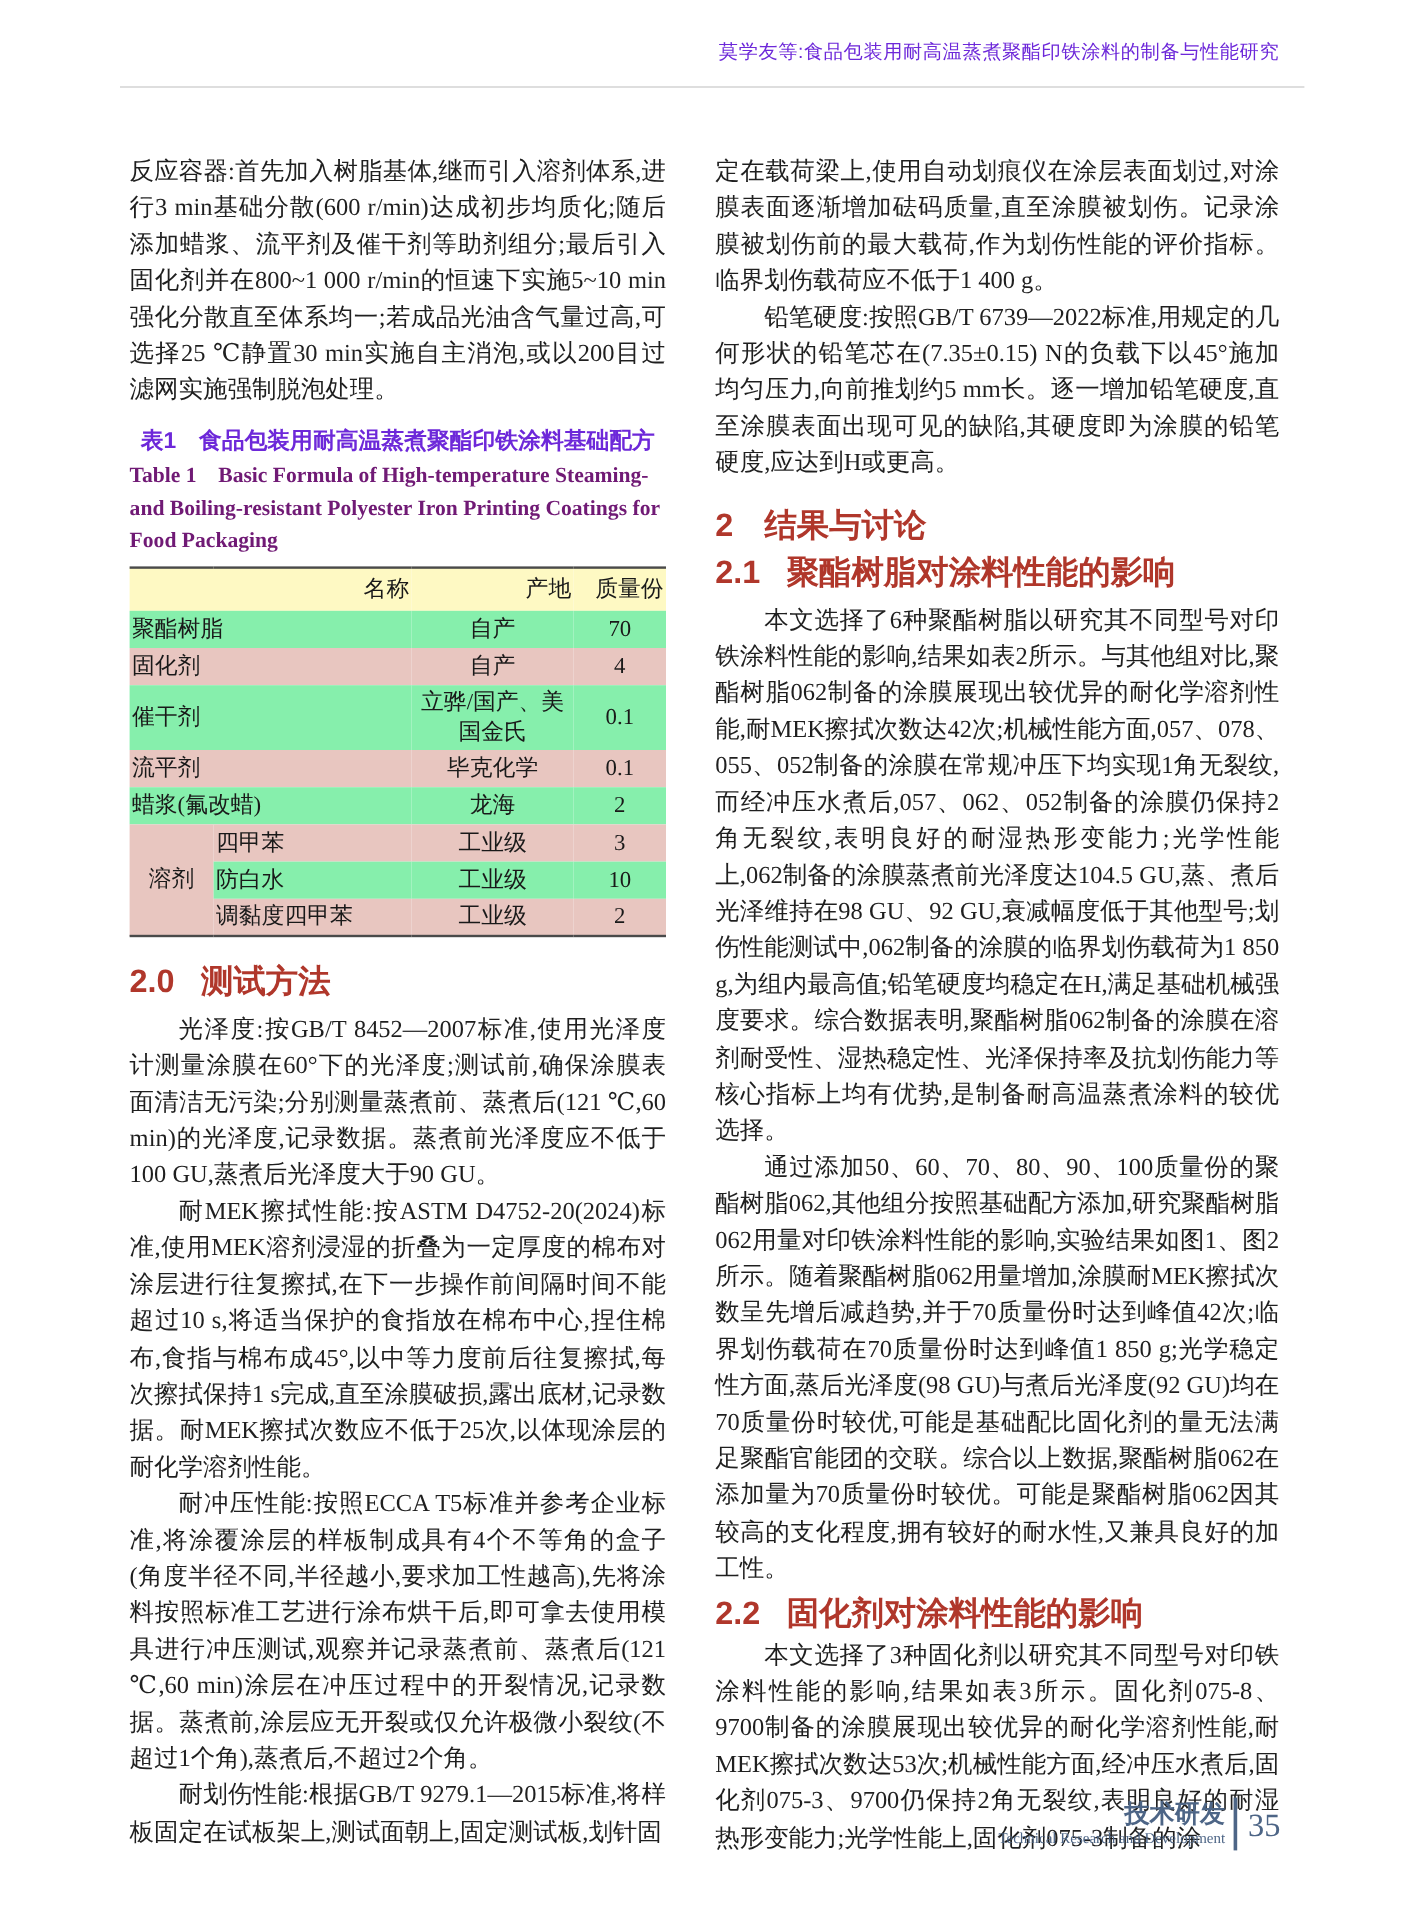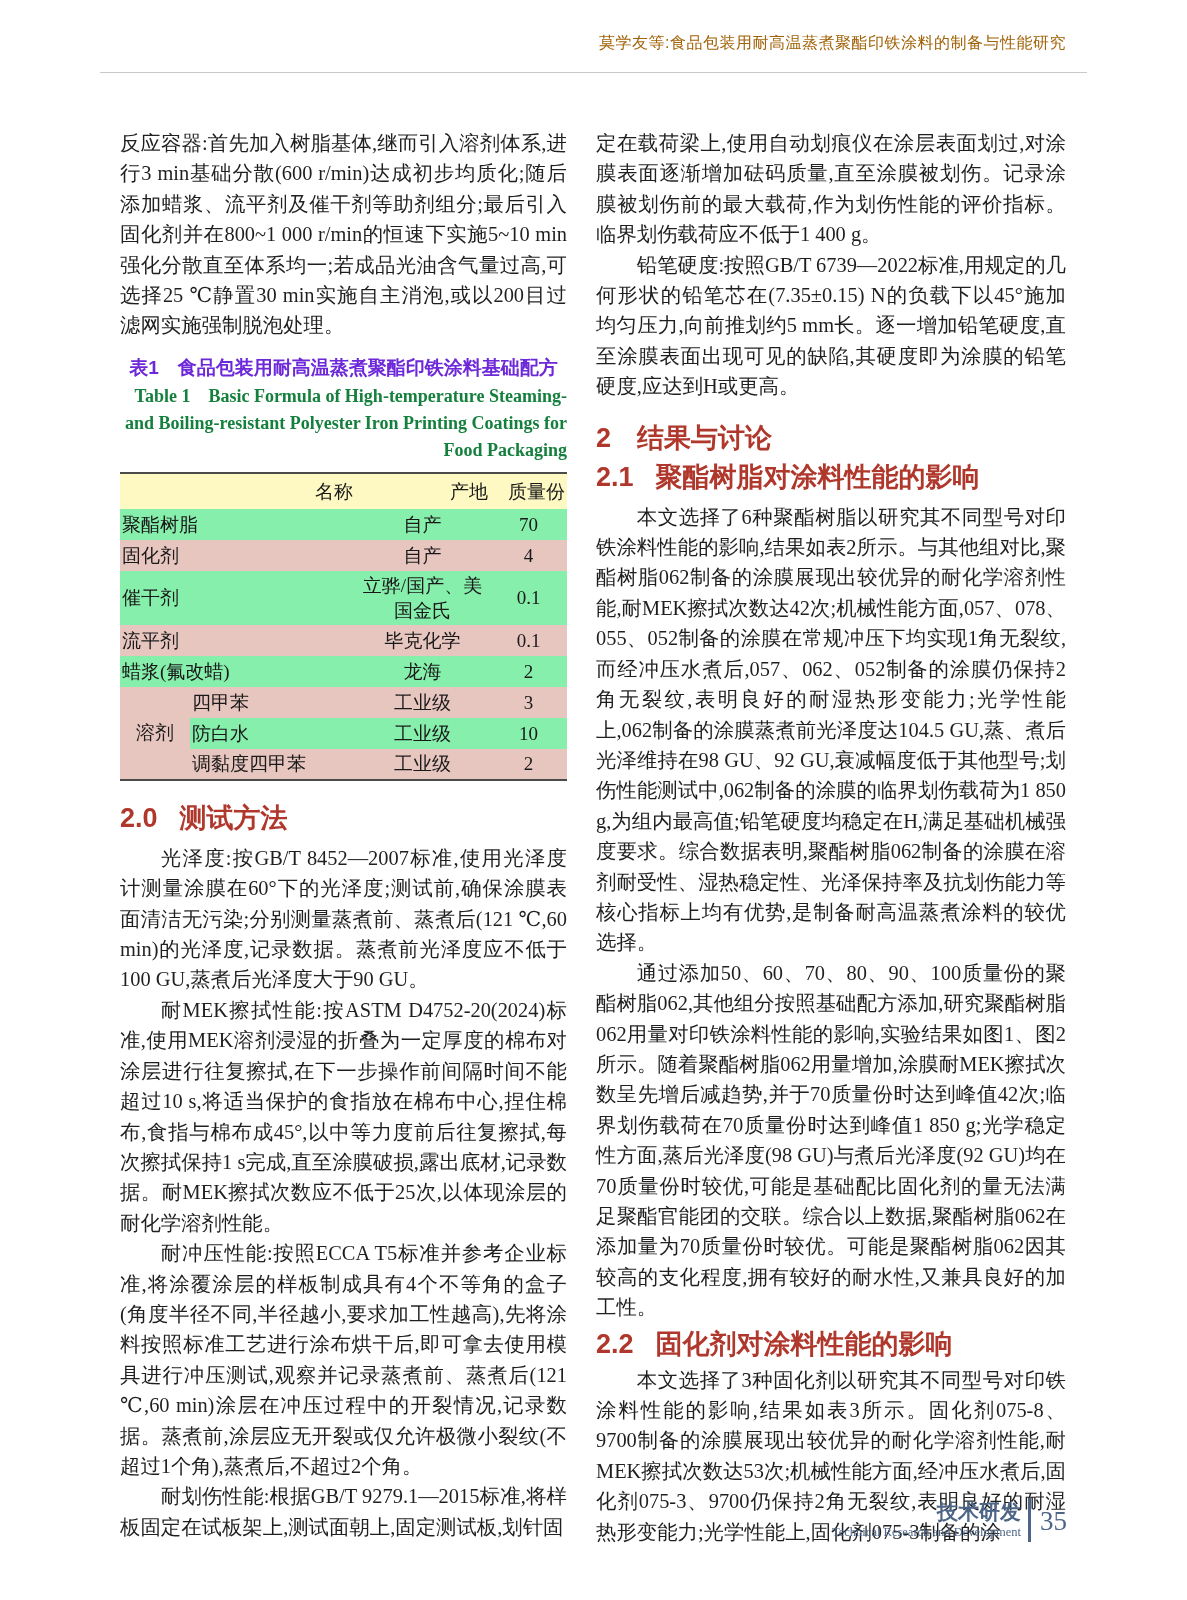--- a/index.html
+++ b/index.html
@@ -7,45 +7,45 @@
     position:relative;
     width:1187px;height:1600px;
     background:#ffffff;
     font-family:"Liberation Serif","DejaVu Serif",serif;
     color:#1f1f1f;
     overflow:hidden;
   }
   
   .running-head{
     position:absolute;top:33px;right:121px;
-    font-size:16px;color:#a16207;letter-spacing:0.5px;
+    font-size:16px;color:#6d28d9;letter-spacing:0.5px;
     font-family:Liberation Sans, sans-serif;
   }
   .header-rule{
     position:absolute;top:72px;left:100px;right:100px;
     height:1px;background:#c9c9c9;
   }
   
   .col{position:absolute;top:128px;}
-  .col-left{left:120px;width:447px;}
+  .col-left{left:108px;width:447px;}
   .col-right{left:596px;width:470px;}
   p.body{
     margin:0;font-size:20.4px;line-height:30.4px;
     text-align:justify;text-justify:inter-ideograph;
   }
   p.body.indent{text-indent:2em;}
   
   .tbl-caption-zh{
     margin-top:14px;
     text-align:center;font-weight:bold;font-size:19px;line-height:26px;
     font-family:"Liberation Sans","DejaVu Sans",sans-serif;color:#6d28d9;
   }
   .tbl-caption-en{
-    text-align:right;font-weight:bold;font-size:18px;line-height:27px;
-    font-family:"Liberation Serif","DejaVu Serif",serif;color:#15803d;
+    text-align:left;font-weight:bold;font-size:18px;line-height:27px;
+    font-family:"Liberation Serif","DejaVu Serif",serif;color:#701a75;
     margin:2px 0 8px 0;
   }
   
   table.formula{
     width:100%;border-collapse:collapse;table-layout:fixed;
     font-size:19px;color:#191919;
     border-top:2.5px solid #4a4a4a;border-bottom:2.5px solid #4a4a4a;
   }
   table.formula col.c-group{width:70px;}
   table.formula col.c-name{width:165px;}

